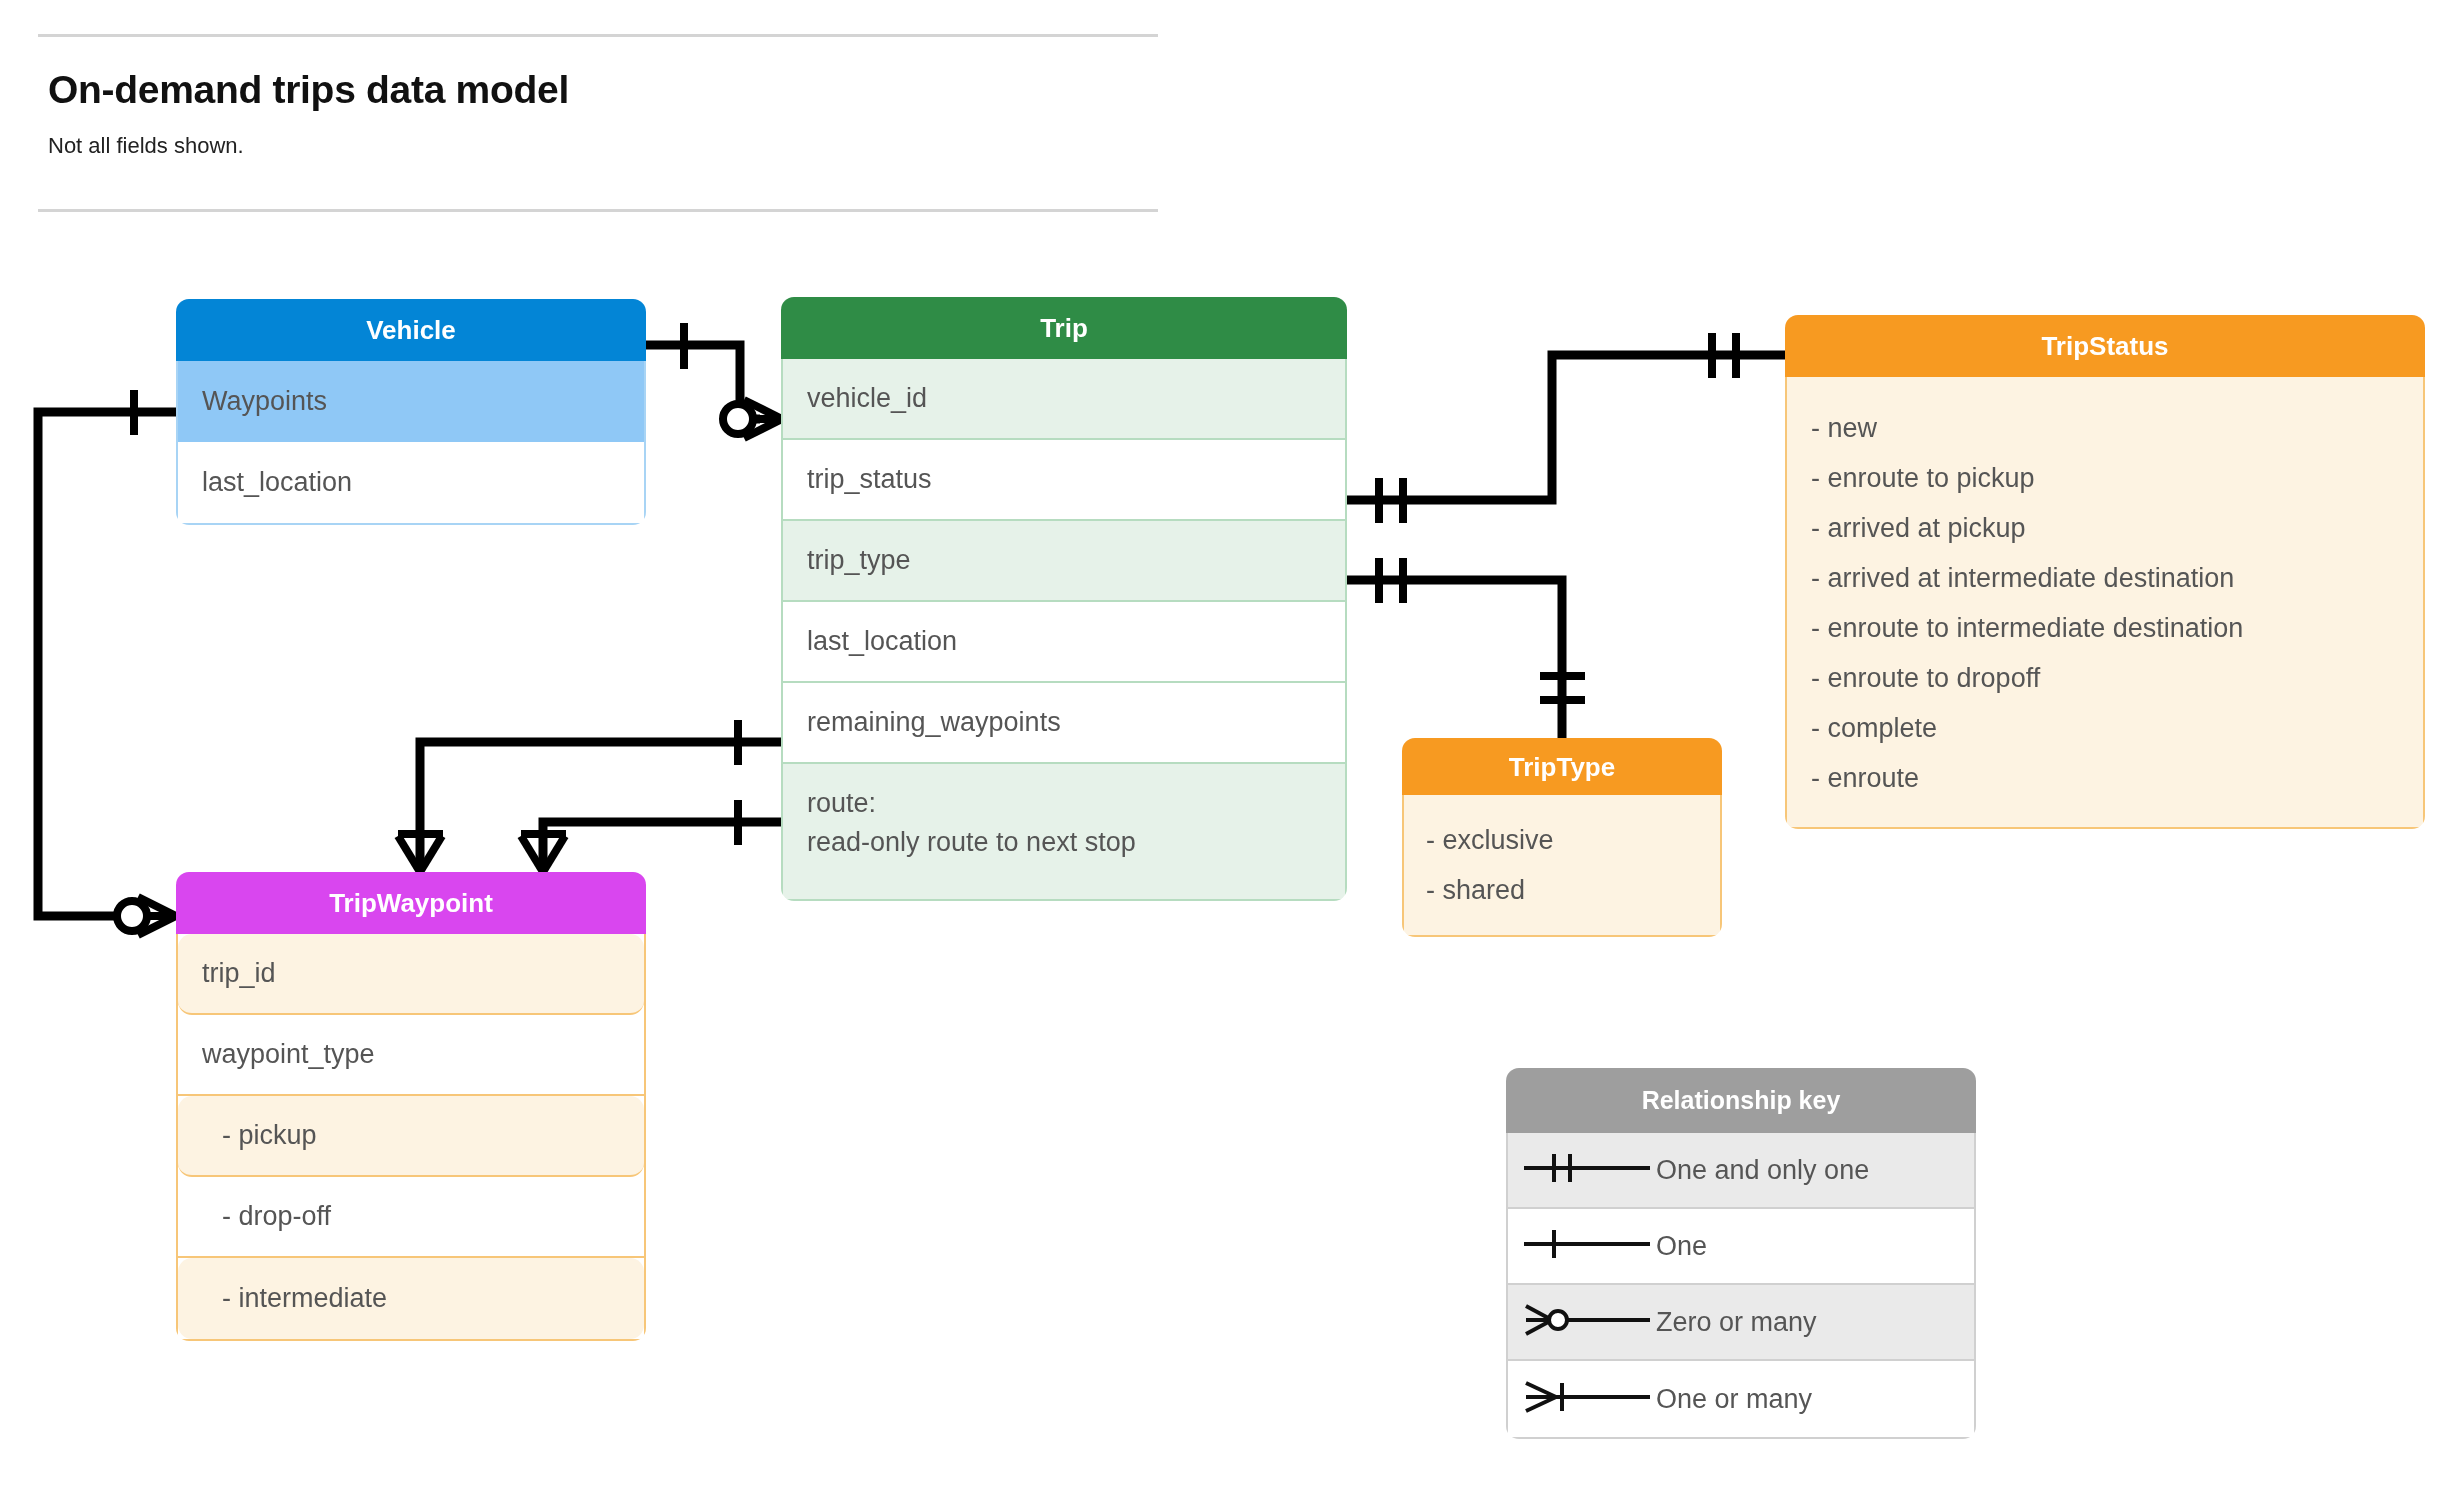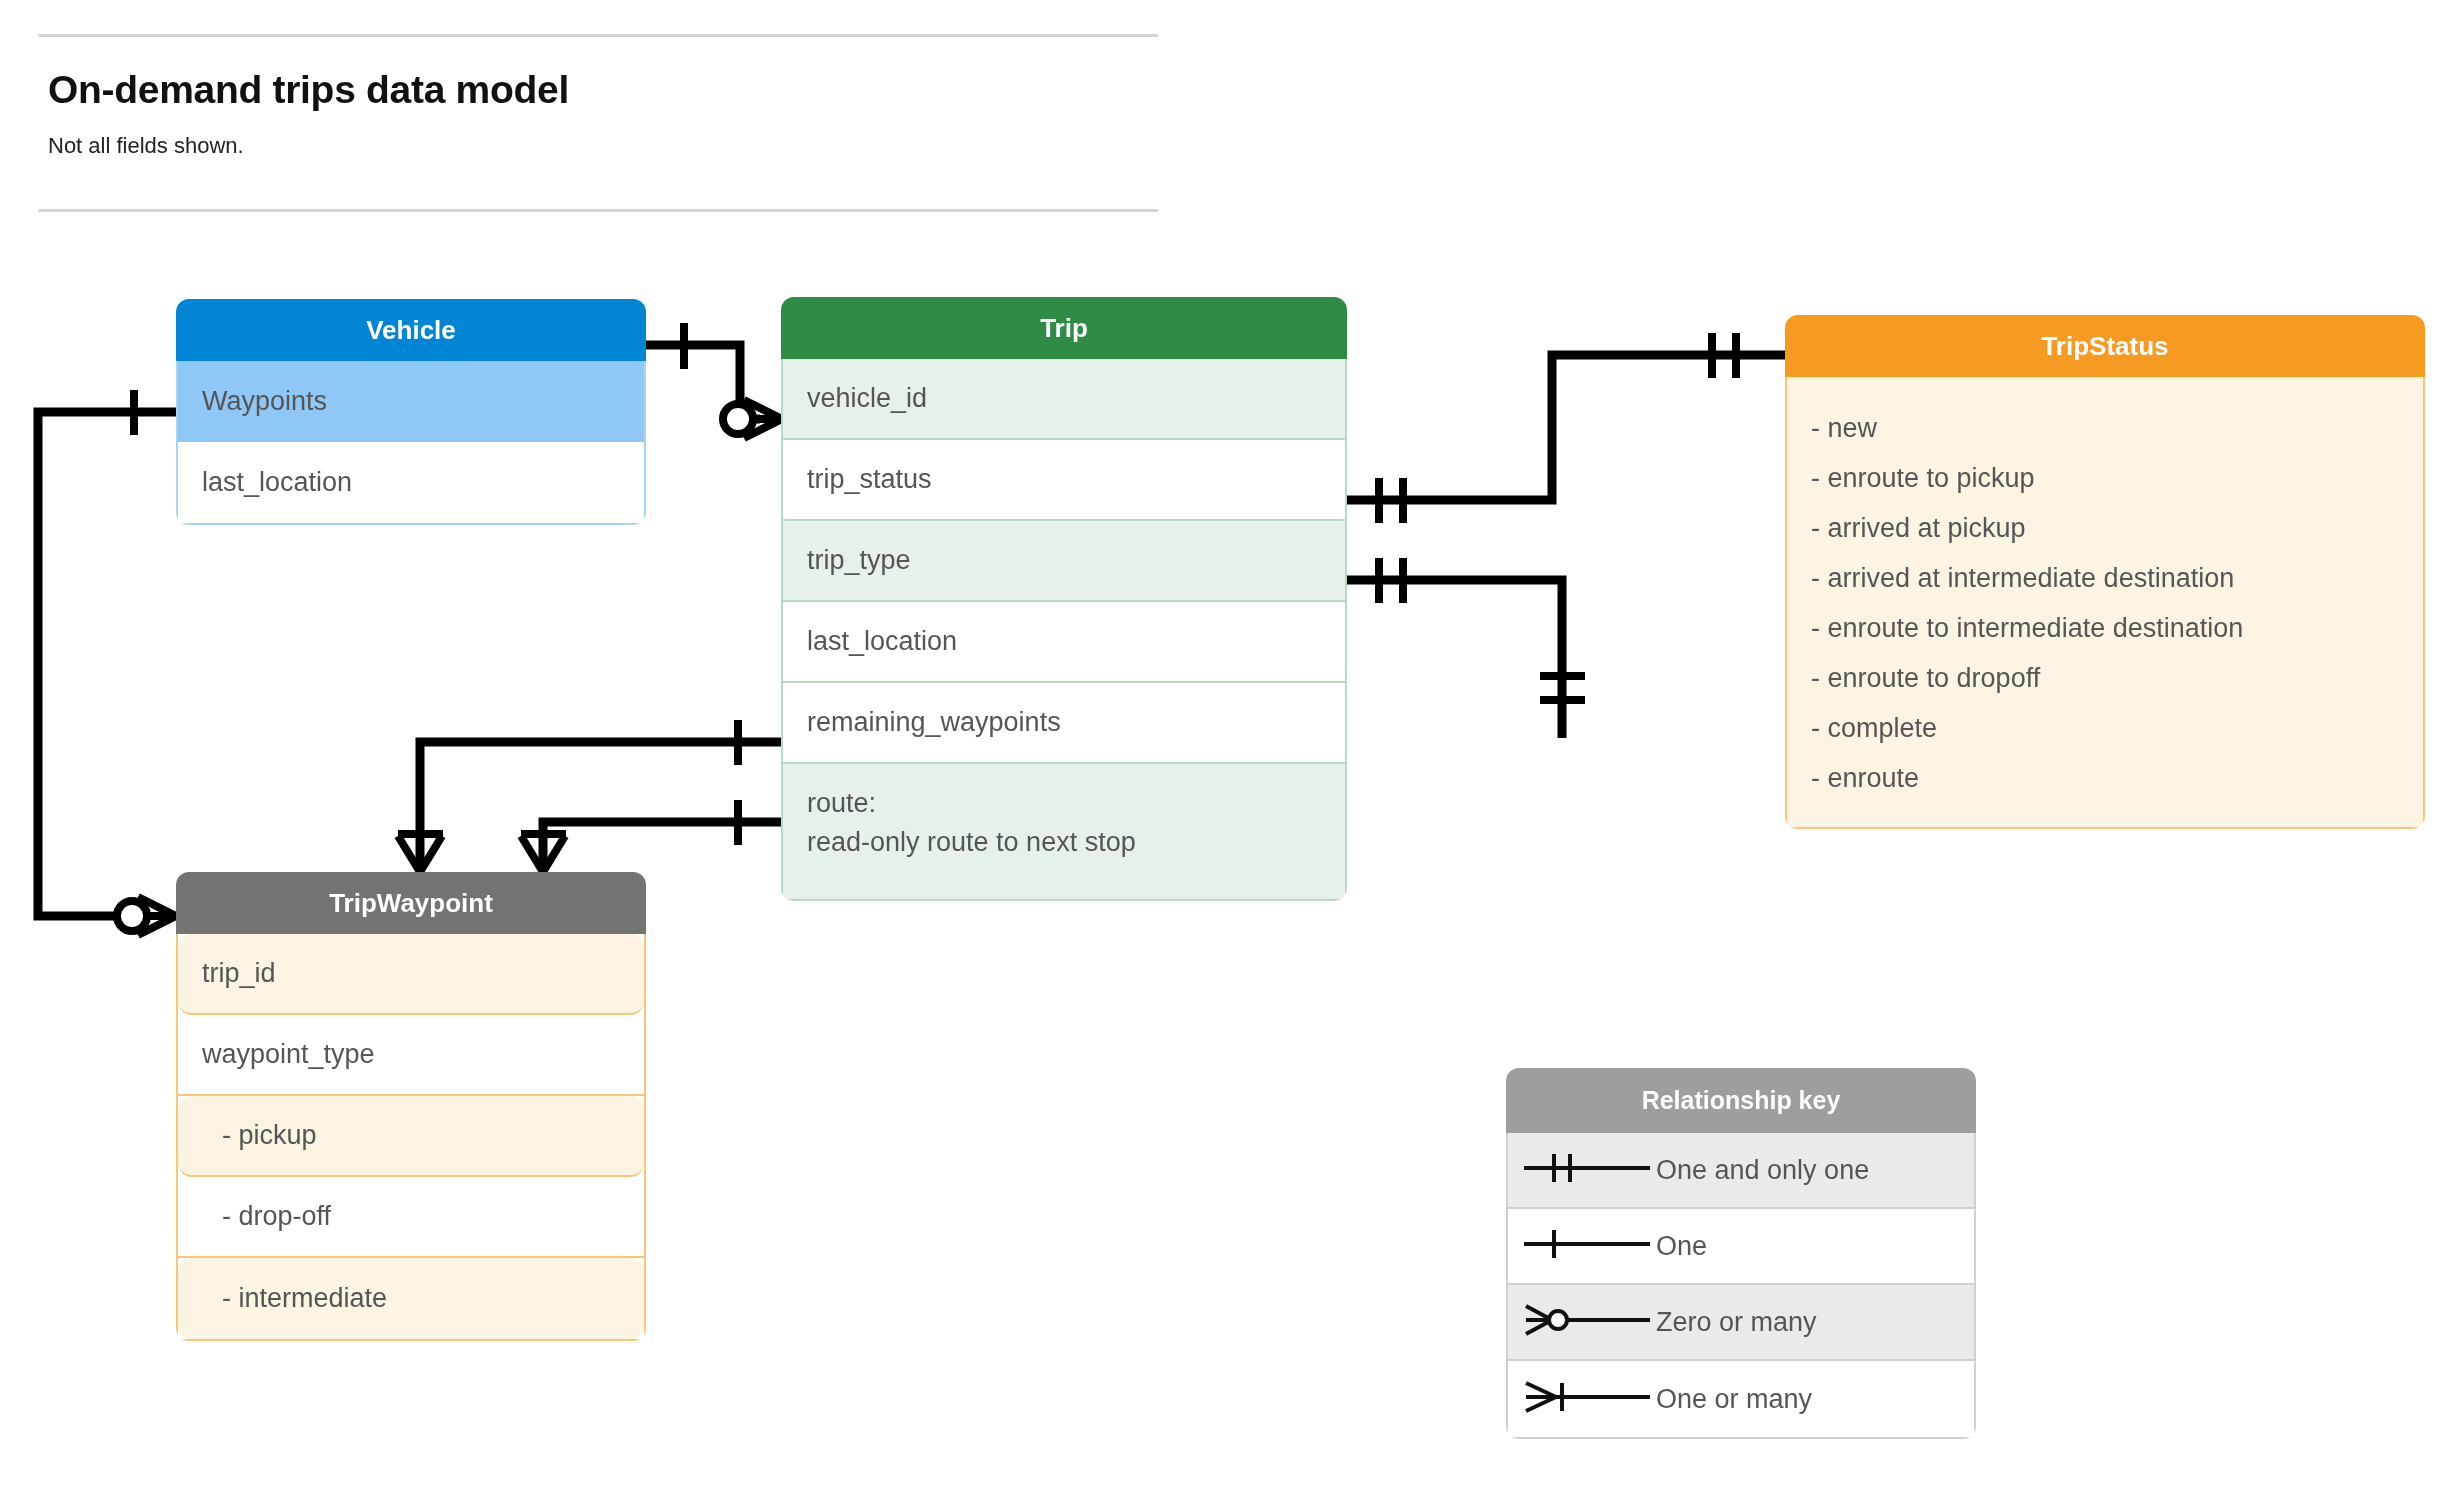--- a/index.html
+++ b/index.html
@@ -115,21 +115,21 @@
   }
   #tt-body .enum {
     font-size: 27px;
     color: #555555;
     line-height: 50px;
     white-space: nowrap;
   }
 
   
   #tbl-tripwaypoint { left: 176px; top: 872px; width: 470px; }
-  #tbl-tripwaypoint .card-title { height: 62px; background: #737373; }
+  #tbl-tripwaypoint .card-title { height: 62px; background: #d946ef; }
   #tw-body { border: 2px solid #f7c678; border-top: none;
              border-radius: 0 0 6px 6px; }
   #tw-body .row { height: 81px; border-bottom: 2px solid #f7c678; }
   #tw-body .row.alt { background: #fdf3e2; border-radius: 14px; }
   #tw-body .row.plain { background: #ffffff; }
   #tw-body .row.last { border-bottom: none; }
   #tw-body .row.indent { padding-left: 44px; }
 
   
   #legend {
@@ -262,20 +262,27 @@
       <div class="enum">- enroute to pickup</div>
       <div class="enum">- arrived at pickup</div>
       <div class="enum">- arrived at intermediate destination</div>
       <div class="enum">- enroute to intermediate destination</div>
       <div class="enum">- enroute to dropoff</div>
       <div class="enum">- complete</div>
       <div class="enum">- enroute</div>
     </div>
   </div>
 
+  <div class="card" id="tbl-triptype">
+    <div class="card-title">TripType</div>
+    <div id="tt-body">
+      <div class="enum">- exclusive</div>
+      <div class="enum">- shared</div>
+    </div>
+  </div>
 
   <div class="card" id="tbl-tripwaypoint">
     <div class="card-title">TripWaypoint</div>
     <div id="tw-body">
       <div class="row alt">trip_id</div>
       <div class="row plain">waypoint_type</div>
       <div class="row alt indent">-  pickup</div>
       <div class="row plain indent">-  drop-off</div>
       <div class="row alt indent last">-  intermediate</div>
     </div>

